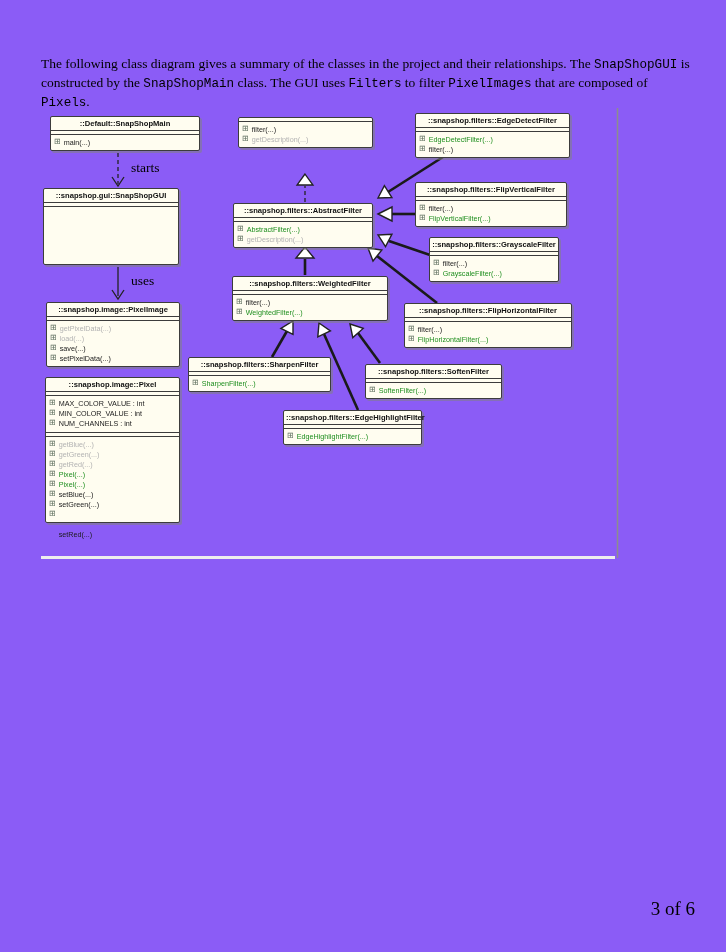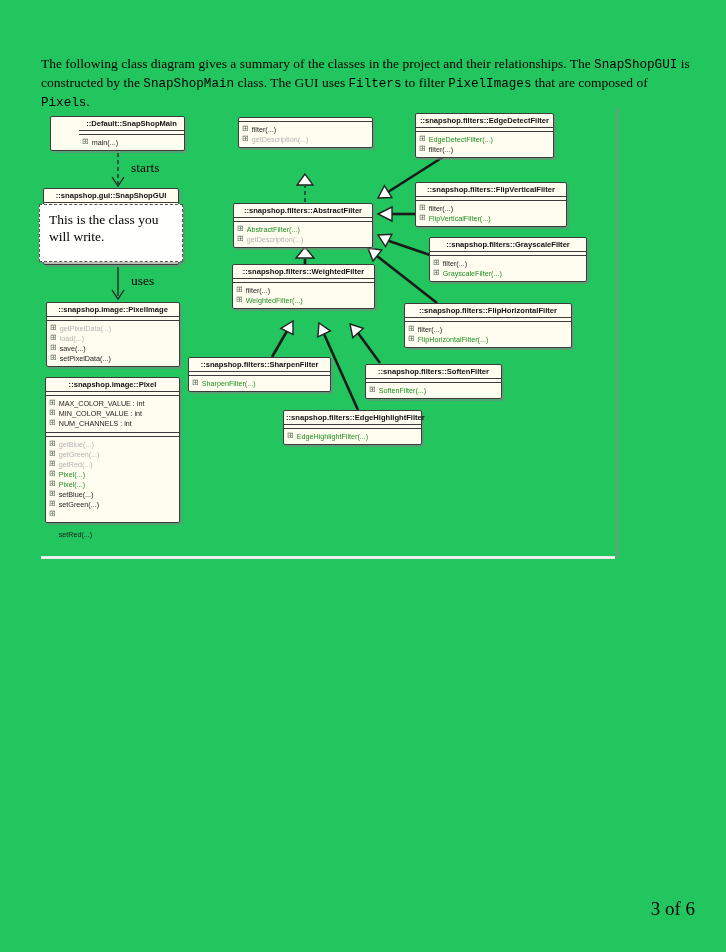--- a/index.html
+++ b/index.html
@@ -1,16 +1,16 @@
 <!DOCTYPE html>
 <html><head>
 <meta charset="utf-8">
 <style>
   html,body{margin:0;padding:0;background:#ffffff;}
-  #page{position:relative;width:726px;height:952px;background:#22c55e;overflow:hidden;
+  #page{position:relative;width:726px;height:952px;background:#8b5cf6;overflow:hidden;
         font-family:"Liberation Serif",serif;}
   
   #para{position:absolute;left:41px;top:41px;width:658px;font-size:13.5px;line-height:17.4px;color:#000;}
   #para .mono{font-family:"Liberation Mono",monospace;font-size:12.6px;}
   
   #diagram{position:absolute;left:0;top:0;width:726px;height:952px;}
   svg.overlay{position:absolute;left:0;top:0;pointer-events:none;}
   
   .ubox{position:absolute;background:#fffdf0;border:1px solid #3c3c3c;border-radius:2px;
         box-shadow:2px 2px 0 rgba(130,130,130,.55);
@@ -79,21 +79,21 @@
       <line x1="358" y1="410" x2="324" y2="334" stroke="#1a1a1a" stroke-width="2.6"></line>
       <polygon points="319,323 330.4,330.9 317.8,336.9" fill="#fff" stroke="#222" stroke-width="1.4"></polygon>
 
       <line x1="380" y1="363" x2="358" y2="333" stroke="#1a1a1a" stroke-width="2.6"></line>
       <polygon points="350,324 363.2,328.4 352.8,337.6" fill="#fff" stroke="#222" stroke-width="1.4"></polygon>
     </svg>
 
     <span class="edge-label" id="lbl-starts">starts</span>
     <span class="edge-label" id="lbl-uses">uses</span>
 
-    <div class="ubox" style="left:50px;top:116px;width:135px;padding-left:28px;">
+    <div class="ubox" style="left:50px;top:116px;width:150px;">
       <div class="thead">
           <div class="tname">::Default::SnapShopMain</div>
         </div>
       <div class="gap"></div>
       <div class="rows">
           <div class="mrow">
             <span class="micon">⊞</span>
             <span style="color: rgb(26, 26, 26);">main(...)</span>
           </div>
         </div>
@@ -106,21 +106,21 @@
             <span class="micon">⊞</span>
             <span style="color: rgb(26, 26, 26);">filter(...)</span>
           </div>
           <div class="mrow">
             <span class="micon">⊞</span>
             <span style="color: rgb(178, 178, 178);">getDescription(...)</span>
           </div>
         </div>
     </div>
 
-    <div class="ubox" style="left:415px;top:113px;width:139px;">
+    <div class="ubox" style="left:415px;top:113px;width:155px;">
       <div class="thead">
           <div class="tname">::snapshop.filters::EdgeDetectFilter</div>
         </div>
       <div class="gap"></div>
       <div class="rows">
           <div class="mrow">
             <span class="micon">⊞</span>
             <span style="color: rgb(30, 142, 30);">EdgeDetectFilter(...)</span>
           </div>
           <div class="mrow">
@@ -130,23 +130,20 @@
         </div>
     </div>
 
     <div class="ubox" style="left:43px;top:188px;width:136px;height:77px;">
       <div class="thead">
           <div class="tname">::snapshop.gui::SnapShopGUI</div>
         </div>
       <div class="gap"></div>
     </div>
 
-    <div id="note">
-      <span>This is the class you will write.</span>
-    </div>
 
     <div class="ubox" style="left:415px;top:182px;width:152px;">
       <div class="thead">
           <div class="tname">::snapshop.filters::FlipVerticalFilter</div>
         </div>
       <div class="gap"></div>
       <div class="rows">
           <div class="mrow">
             <span class="micon">⊞</span>
             <span style="color: rgb(26, 26, 26);">filter(...)</span>
@@ -168,38 +165,38 @@
             <span class="micon">⊞</span>
             <span style="color: rgb(30, 142, 30);">AbstractFilter(...)</span>
           </div>
           <div class="mrow">
             <span class="micon">⊞</span>
             <span style="color: rgb(178, 178, 178);">getDescription(...)</span>
           </div>
         </div>
     </div>
 
-    <div class="ubox" style="left:429px;top:237px;width:158px;">
+    <div class="ubox" style="left:429px;top:237px;width:130px;">
       <div class="thead">
           <div class="tname">::snapshop.filters::GrayscaleFilter</div>
         </div>
       <div class="gap"></div>
       <div class="rows">
           <div class="mrow">
             <span class="micon">⊞</span>
             <span style="color: rgb(26, 26, 26);">filter(...)</span>
           </div>
           <div class="mrow">
             <span class="micon">⊞</span>
             <span style="color: rgb(30, 142, 30);">GrayscaleFilter(...)</span>
           </div>
         </div>
     </div>
 
-    <div class="ubox" style="left:232px;top:264px;width:143px;">
+    <div class="ubox" style="left:232px;top:276px;width:156px;">
       <div class="thead">
           <div class="tname">::snapshop.filters::WeightedFilter</div>
         </div>
       <div class="gap"></div>
       <div class="rows">
           <div class="mrow">
             <span class="micon">⊞</span>
             <span style="color: rgb(26, 26, 26);">filter(...)</span>
           </div>
           <div class="mrow">

